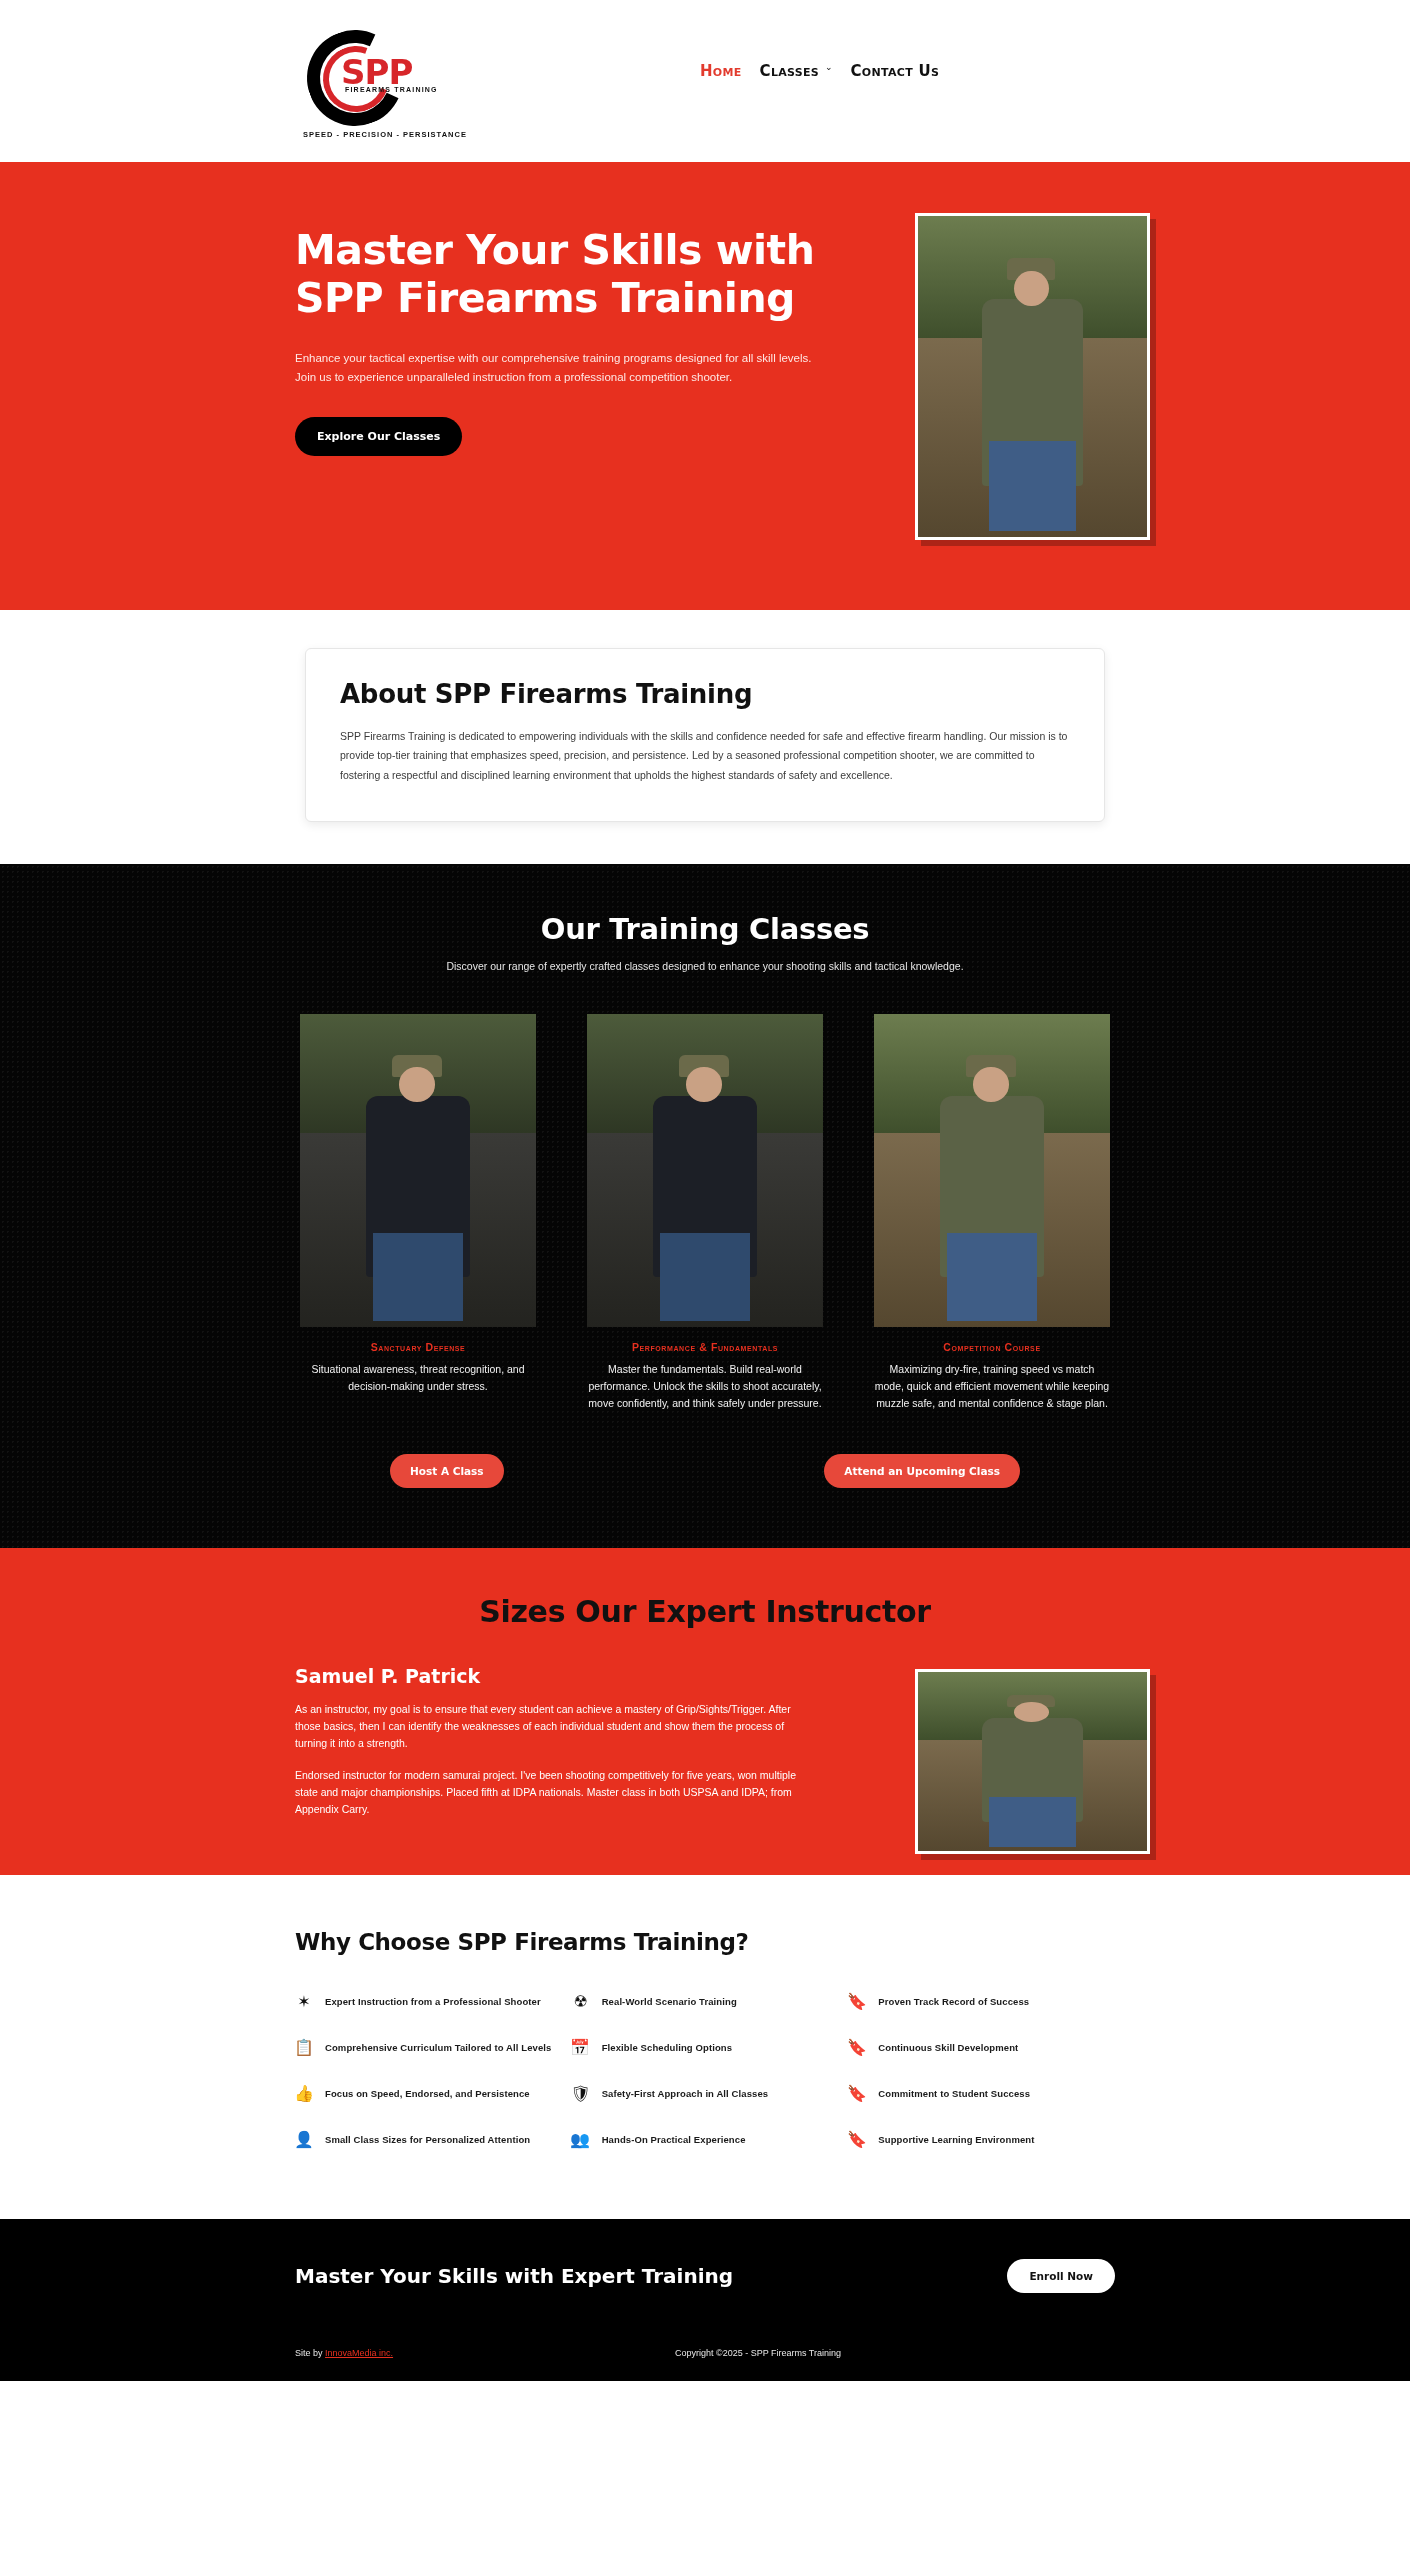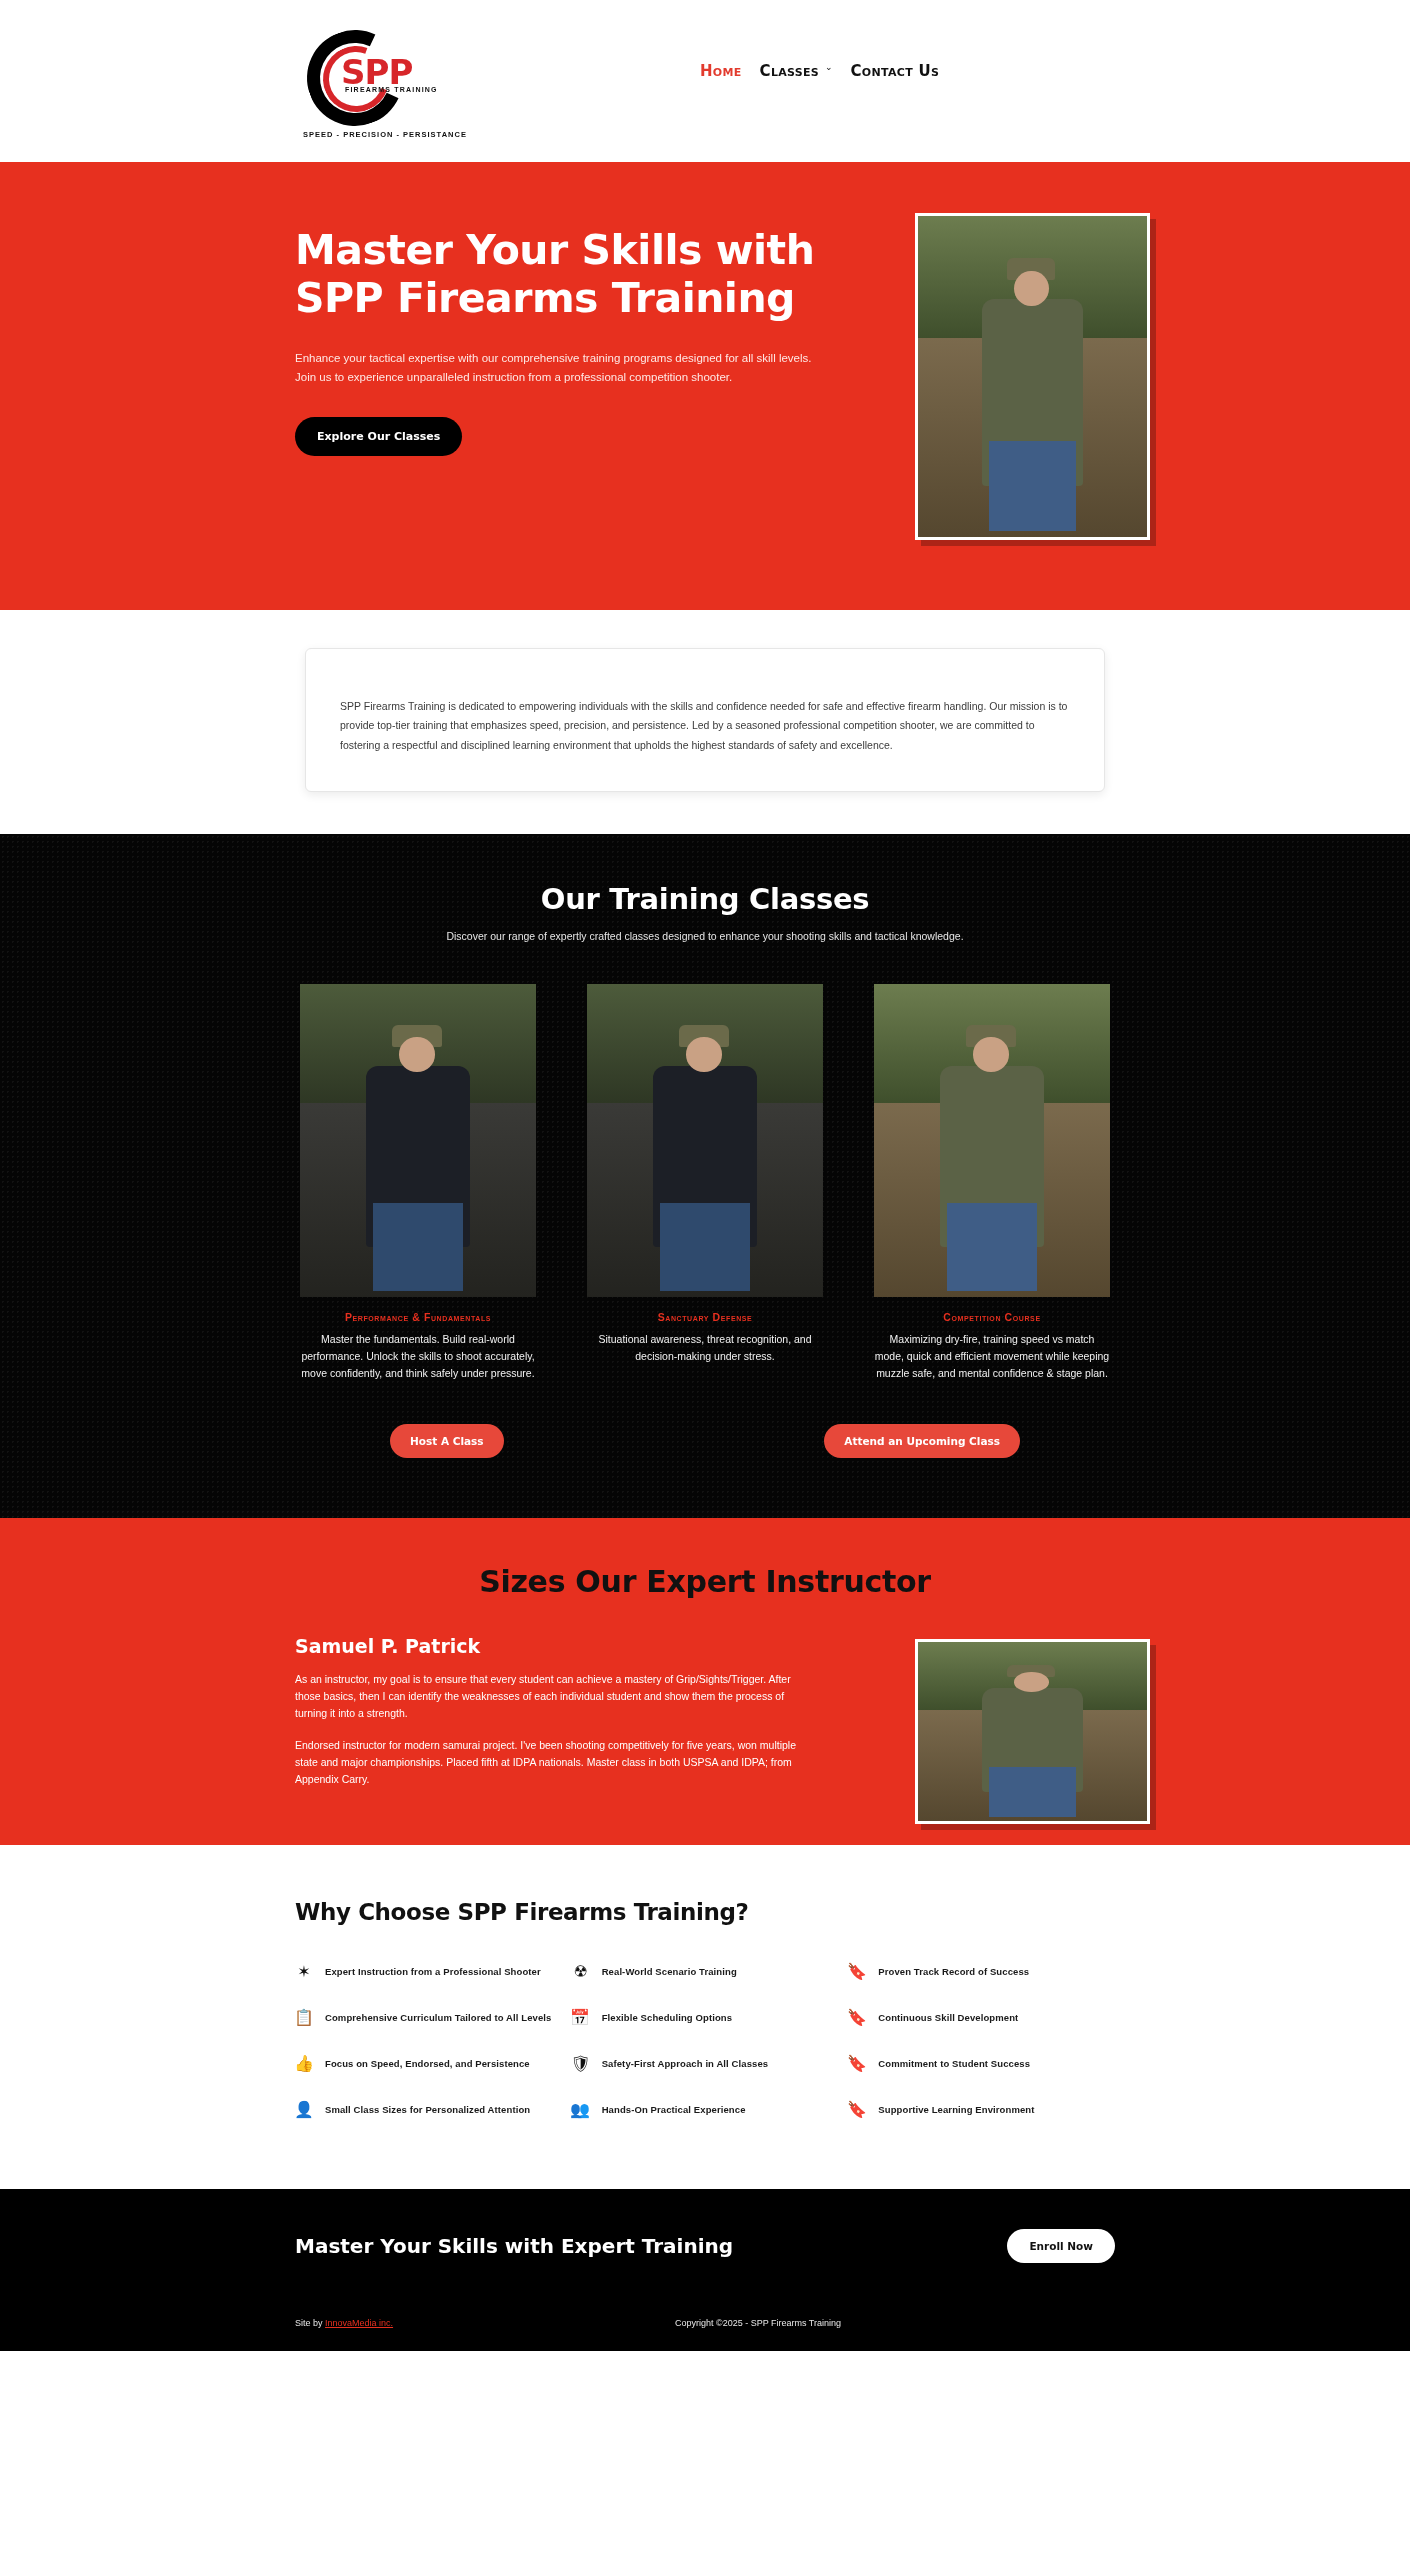--- a/index.html
+++ b/index.html
@@ -434,57 +434,58 @@
           <div class="cap"></div>
           <div class="head"></div>
           <div class="jeans"></div>
         </div>
       </div>
     </div>
   </div>
 
   <div class="about-section">
     <div class="about-card">
+      <h2>About SPP Firearms Training</h2>
       <p>SPP Firearms Training is dedicated to empowering individuals with the skills and confidence needed for safe and effective firearm handling. Our mission is to provide top-tier training that emphasizes speed, precision, and persistence. Led by a seasoned professional competition shooter, we are committed to fostering a respectful and disciplined learning environment that upholds the highest standards of safety and excellence.</p>
     </div>
   </div>
 
   <div class="classes">
     <h2>Our Training Classes</h2>
     <div class="sub">Discover our range of expertly crafted classes designed to enhance your shooting skills and tactical knowledge.</div>
 
     <div class="class-grid">
+      <div class="class-card">
+        <div class="class-photo">
+          <div class="ph dark">
+              <div class="sky"></div>
+              <div class="ground"></div>
+              <div class="figure"></div>
+              <div class="cap"></div>
+              <div class="head"></div>
+              <div class="jeans"></div>
+            </div>
+        </div>
+        <div class="class-title">Sanctuary Defense</div>
+        <div class="class-desc">Situational awareness, threat recognition, and decision-making under stress.</div>
+      </div>
+
       <div class="class-card">
         <div class="class-photo">
           <div class="ph dark">
               <div class="sky"></div>
               <div class="ground"></div>
               <div class="figure"></div>
               <div class="cap"></div>
               <div class="head"></div>
               <div class="jeans"></div>
             </div>
         </div>
         <div class="class-title">Performance &amp; Fundamentals</div>
         <div class="class-desc">Master the fundamentals.  Build real-world performance.  Unlock the skills to shoot accurately, move confidently, and think safely under pressure.</div>
-      </div>
-
-      <div class="class-card">
-        <div class="class-photo">
-          <div class="ph dark">
-              <div class="sky"></div>
-              <div class="ground"></div>
-              <div class="figure"></div>
-              <div class="cap"></div>
-              <div class="head"></div>
-              <div class="jeans"></div>
-            </div>
-        </div>
-        <div class="class-title">Sanctuary Defense</div>
-        <div class="class-desc">Situational awareness, threat recognition, and decision-making under stress.</div>
       </div>
 
       <div class="class-card">
         <div class="class-photo">
           <div class="ph">
               <div class="sky"></div>
               <div class="ground"></div>
               <div class="figure"></div>
               <div class="cap"></div>
               <div class="head"></div>

